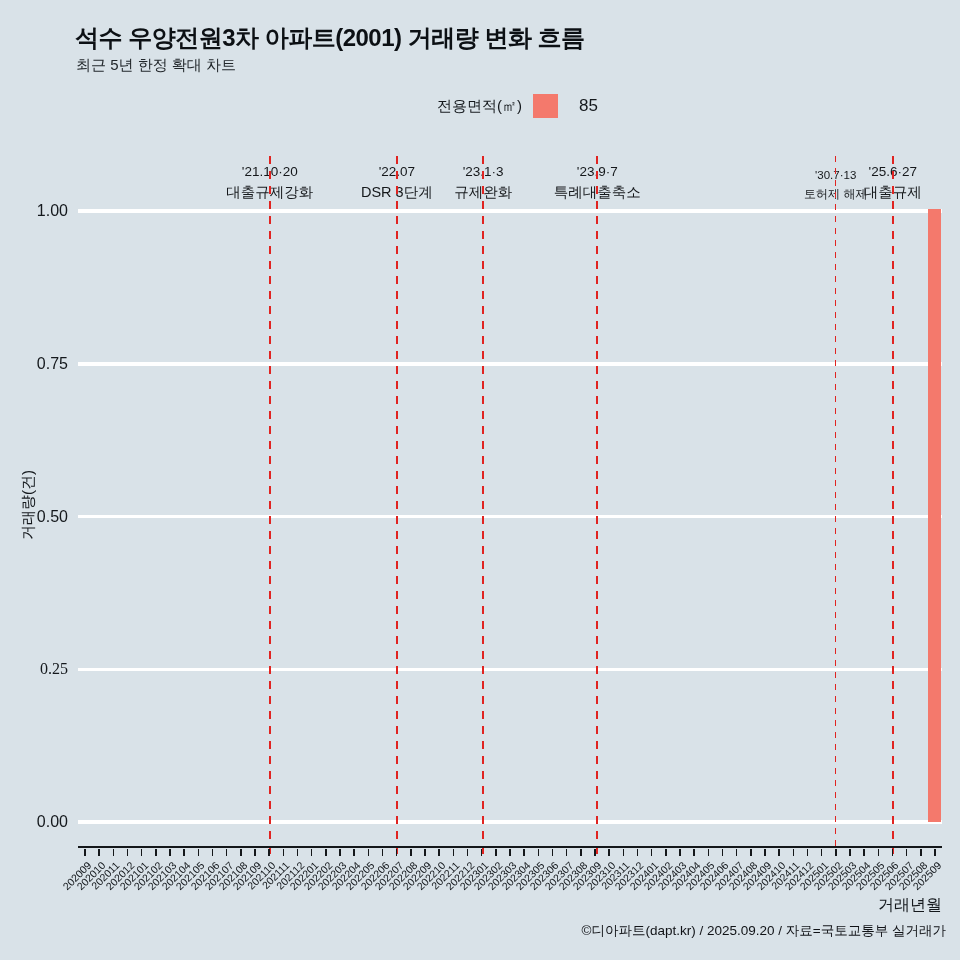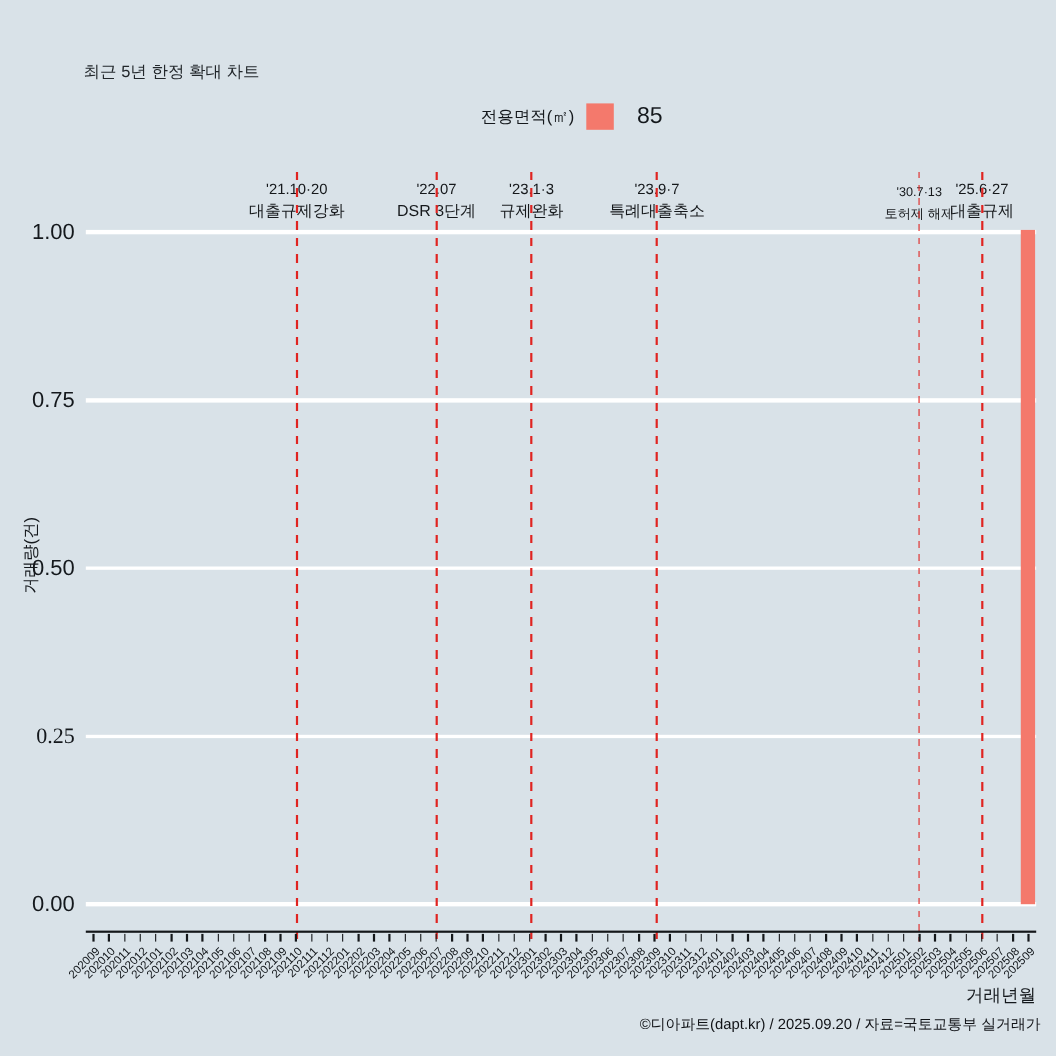--- a/index.html
+++ b/index.html
@@ -18,31 +18,31 @@
   .subtitle{
     position:absolute;left:76px;top:56px;
     font-size:15px;color:#22272b;
   }
   .legend{
     position:absolute;left:437px;top:93px;height:26px;
     display:flex;align-items:center;
   }
   .legend-label{font-size:15px;color:#14181c;}
   .legend-swatch{width:25px;height:24px;margin-left:11px;display:inline-block;}
-  .legend-value{font-size:21px;color:#14181c;margin-left:21px;}
+  .legend-value{font-size:17px;color:#14181c;margin-left:21px;}
   .y-axis-title{
     position:absolute;left:28px;top:505px;
     transform:translate(-50%,-50%) rotate(-90deg);
     font-size:15px;color:#14181c;white-space:nowrap;
   }
   .layer{position:absolute;left:0;top:0;width:960px;height:960px;pointer-events:none;}
   .gridline{position:absolute;background:#ffffff;height:3.5px;}
   .y-tick-label{
     position:absolute;width:60px;height:20px;line-height:20px;
-    text-align:right;font-size:20px;color:#14181c;
+    text-align:right;font-size:16px;color:#14181c;
   }
   .x-axis-line{position:absolute;left:78px;top:846px;width:864px;height:2px;background:#14171a;}
   .x-tick{position:absolute;width:1.5px;height:7px;background:#14171a;}
   .x-tick-label{
     position:absolute;width:48px;text-align:right;
     font-size:10.5px;color:#101418;white-space:nowrap;
     transform-origin:100% 0%;transform:rotate(-45deg);
   }
   .bar{position:absolute;}
   .event-line{position:absolute;width:2px;}
@@ -58,20 +58,21 @@
   }
   .footer{
     position:absolute;right:14px;top:922px;
     font-size:13.5px;color:#101216;
   }
 </style>
 </head>
 <body>
 
 <div class="page">
+  <h1 class="title">석수 우양전원3차 아파트(2001) 거래량 변화 흐름</h1>
   <div class="subtitle">최근 5년 한정 확대 차트</div>
 
   <div class="legend">
     <span class="legend-label">전용면적(㎡)</span>
     <span class="legend-swatch" id="legend-swatch" style="background: rgb(244, 121, 108);"></span>
     <span class="legend-value">85</span>
   </div>
 
   <div class="y-axis-title">거래량(건)</div>
 

